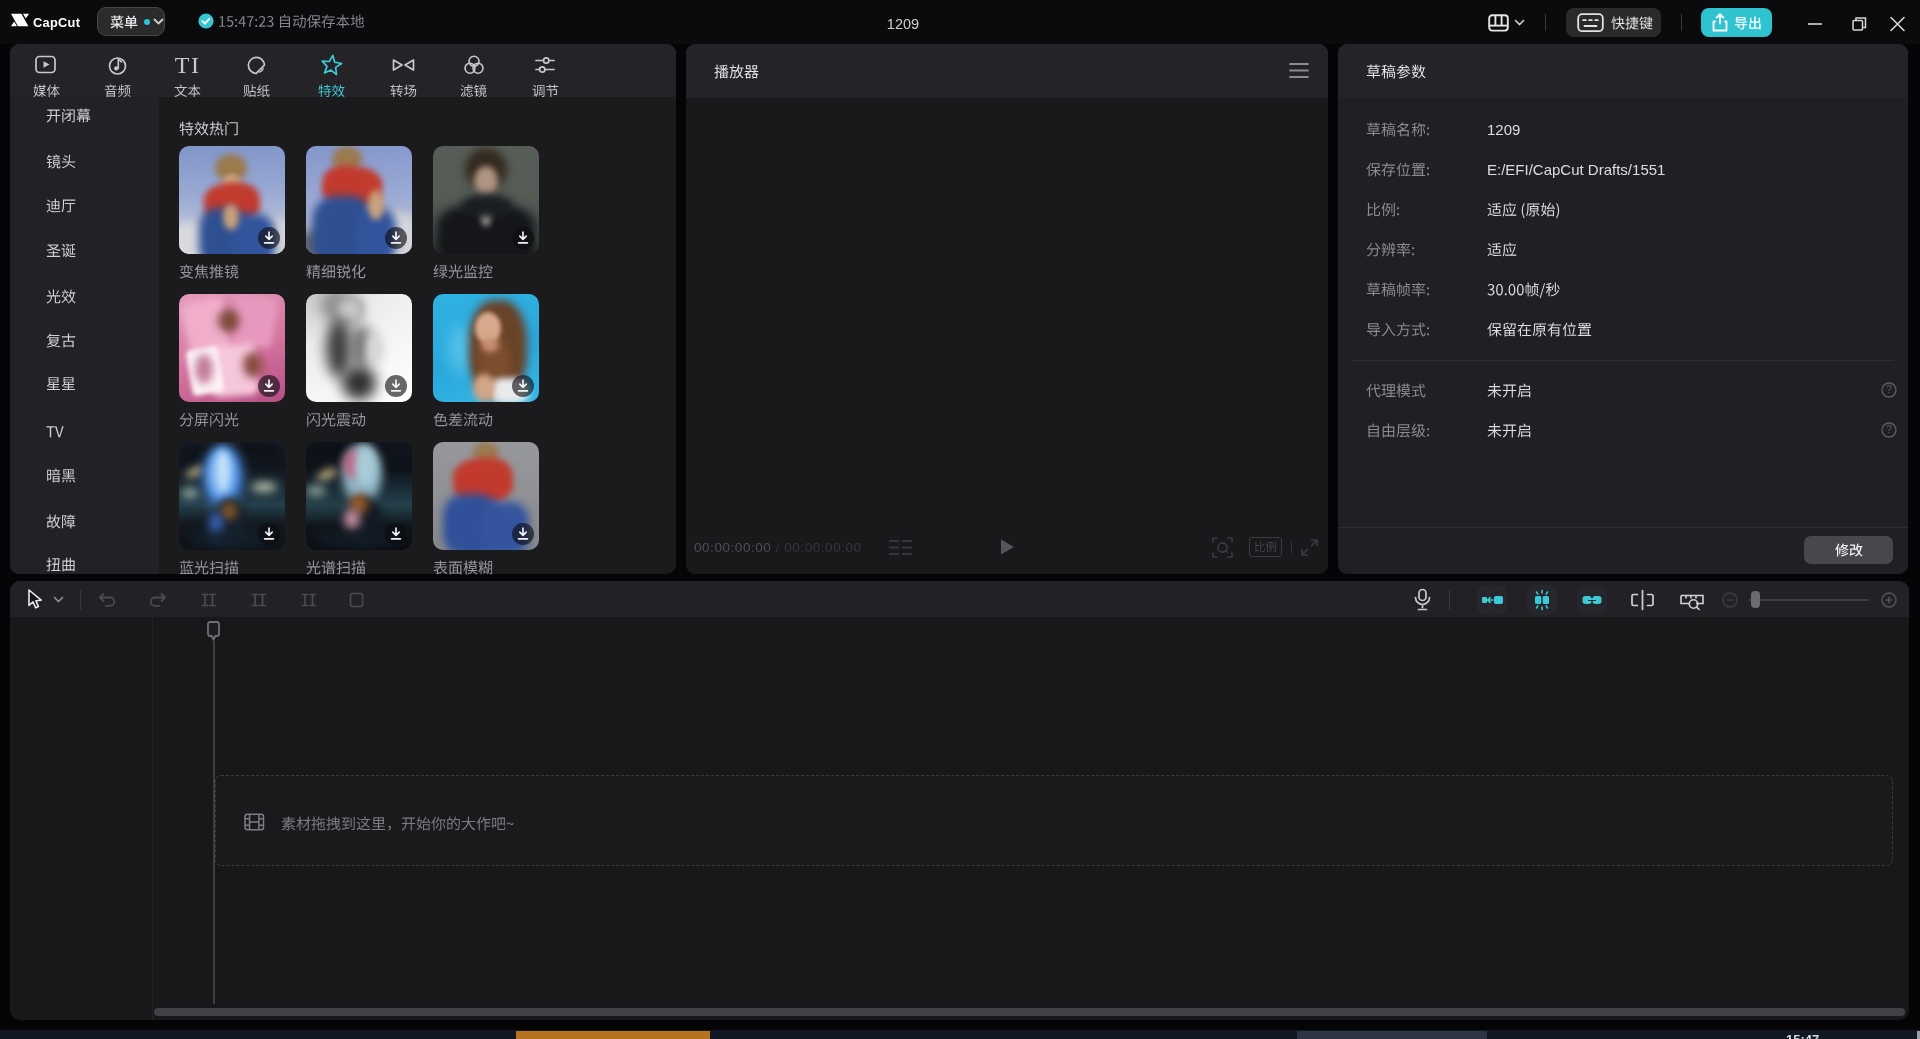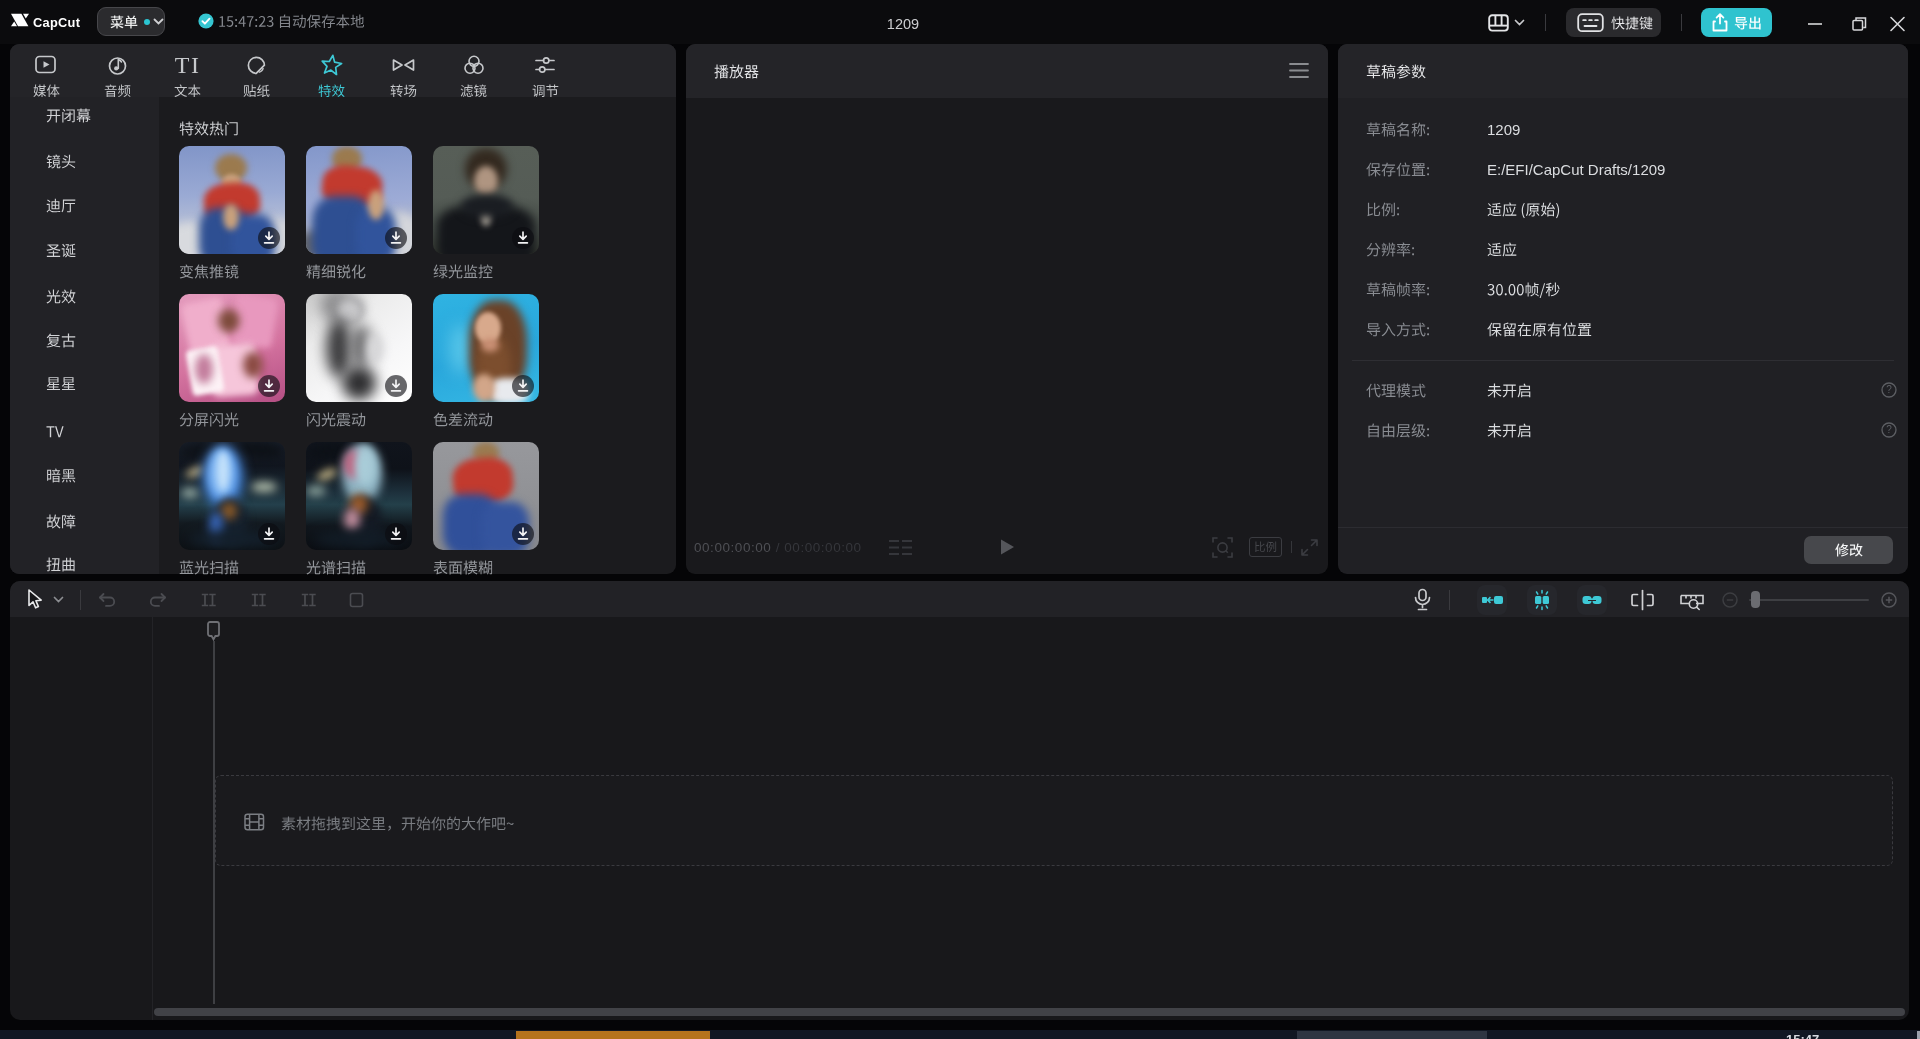--- a/index.html
+++ b/index.html
@@ -591,21 +591,21 @@
     <svg class="tr " style="left:1366.0px;top:320.5px" width="66" height="17">
       <g fill="#898c92" transform="translate(0,14.20) scale(0.01500,-0.01500)">
         <use href="#gr5bfc" x="0"></use>
         <use href="#gr5165" x="1000"></use>
         <use href="#gr65b9" x="2000"></use>
         <use href="#gr5f0f" x="3000"></use>
         <use href="#gr3a" x="4000"></use>
       </g>
     </svg>
     <div style="position:absolute;left:1487px;top:129px;transform:translateY(-50%) ;font-family:'Liberation Sans',sans-serif;font-size:15px;color:#dbdde0;font-weight:normal;white-space:nowrap;letter-spacing:0">1209</div>
-    <div style="position:absolute;left:1487px;top:169px;transform:translateY(-50%) ;font-family:'Liberation Sans',sans-serif;font-size:15px;color:#dbdde0;font-weight:normal;white-space:nowrap;letter-spacing:0">E:/EFI/CapCut Drafts/1209</div>
+    <div style="position:absolute;left:1487px;top:169px;transform:translateY(-50%) ;font-family:'Liberation Sans',sans-serif;font-size:15px;color:#dbdde0;font-weight:normal;white-space:nowrap;letter-spacing:0">E:/EFI/CapCut Drafts/1551</div>
     <svg class="tr " style="left:1487.0px;top:200.5px" width="76" height="17">
       <g fill="#dbdde0" transform="translate(0,14.20) scale(0.01500,-0.01500)">
         <use href="#gr9002" x="0"></use>
         <use href="#gr5e94" x="1000"></use>
         <use href="#gr28" x="2224"></use>
         <use href="#gr539f" x="2562"></use>
         <use href="#gr59cb" x="3562"></use>
         <use href="#gr29" x="4562"></use>
       </g>
     </svg>

